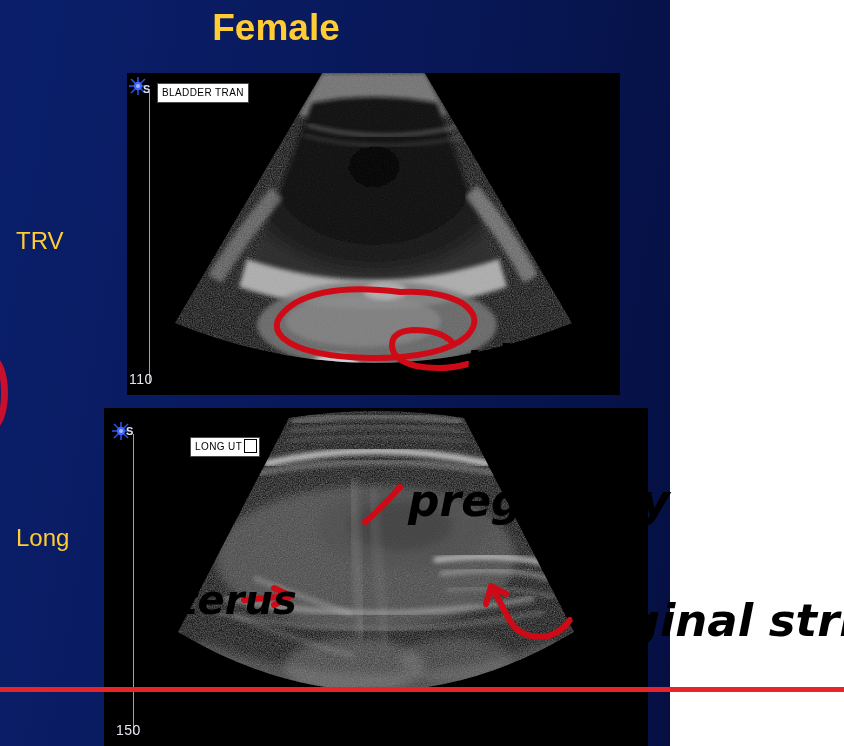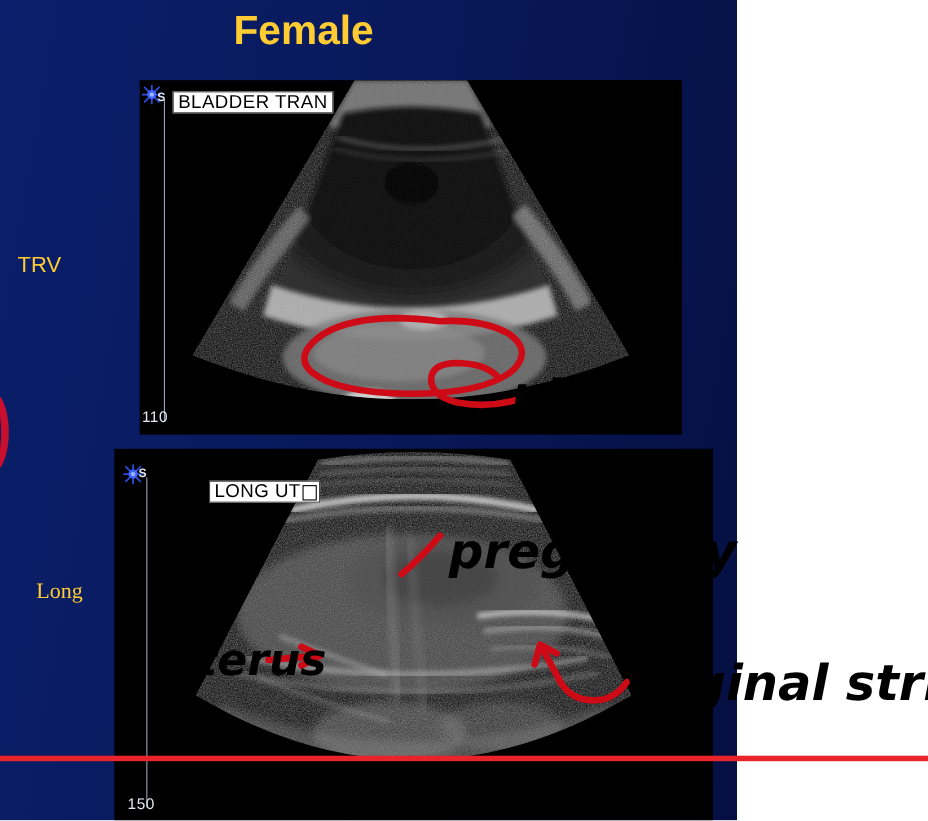--- a/index.html
+++ b/index.html
@@ -38,27 +38,27 @@
     font-size: 37px;
     font-weight: bold;
     letter-spacing: 0px;
     font-family: "Liberation Sans", sans-serif;
     line-height: 44px;
   }
   
   .view-label {
     position: absolute;
     color: #ffcc33;
-    font-size: 20px;
+    font-size: 24px;
     font-family: "Liberation Sans", sans-serif;
     line-height: 34px;
     white-space: nowrap;
   }
   .view-label.trv { left: 16px; top: 224px; }
-  .view-label.long { left: 33px; top: 521px; font-family: Liberation Serif, serif; }
+  .view-label.long { left: 16px; top: 521px; }
 
   
   .red-rule {
     position: absolute;
     left: 0;
     top: 687px;
     width: 844px;
     height: 5px;
     background: #e8232a;
   }
@@ -124,21 +124,21 @@
     position: absolute;
     color: #e4e7f2;
     font-size: 14px;
     font-family: "Liberation Sans", sans-serif;
     letter-spacing: 0.5px;
   }
   .us-textbox {
     position: absolute;
     background: #ffffff;
     color: #000000;
-    font-size: 17px;
+    font-size: 10px;
     font-family: "Liberation Sans", sans-serif;
     line-height: 16px;
     padding: 1px 4px 1px 4px;
     border: 1px solid #4a4a4a;
     white-space: nowrap;
     letter-spacing: 0.4px;
   }
   .us-textbox .caret {
     display: inline-block;
     width: 13px;

